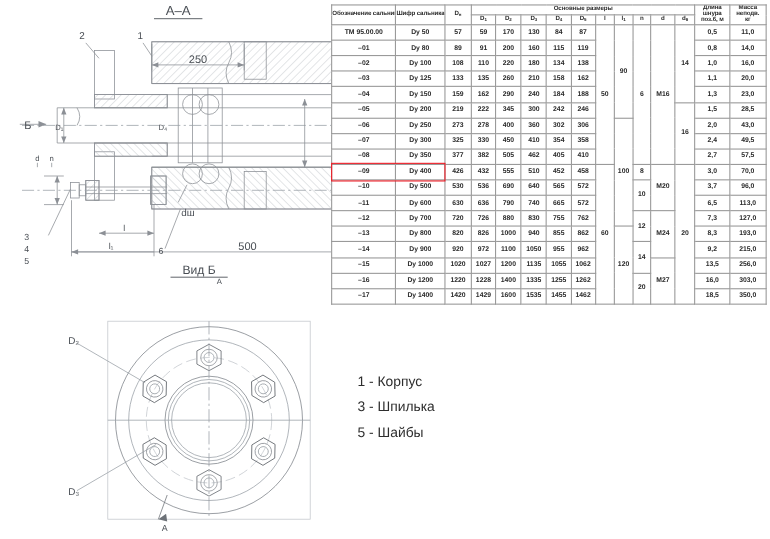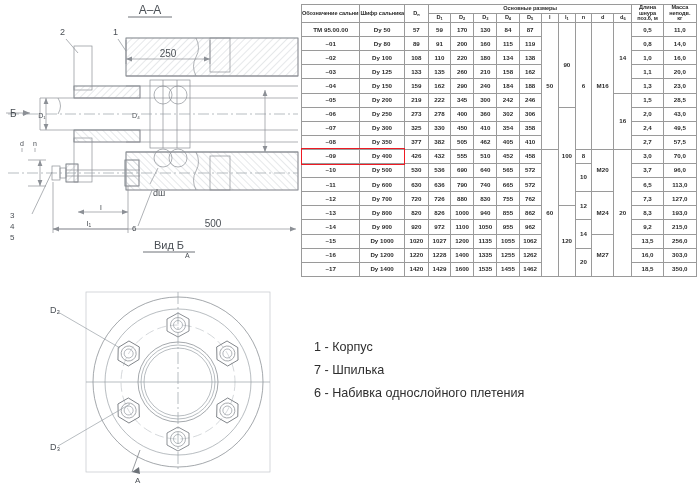--- a/index.html
+++ b/index.html
@@ -20,20 +20,21 @@
     background: #ffffff;
   }
 
   
   .drawing-pane {
     position: absolute;
     left: 0;
     top: 0;
     width: 300px;
     height: 348px;
+    padding-left: 12px;
   }
   .dwg-svg { display: block; }
 
   
   .table-pane {
     position: absolute;
     left: 301px;
     top: 4px;
     width: 396px;
   }
@@ -84,20 +85,21 @@
     left: 314px;
     top: 336px;
     width: 380px;
   }
   .legend-row {
     font-size: 12.6px;
     color: #2e2e2e;
     line-height: 1.82;
     font-family: "Liberation Sans", sans-serif;
     white-space: nowrap;
+    margin-left: 11px;
   }
 </style>
 </head>
 <body>
 
 <div id="root">
 
   <div class="drawing-pane">
     <svg class="dwg-svg" width="300" height="490" viewBox="0 0 300 490">
       <defs>
@@ -600,17 +602,17 @@
           </tr>
         </tbody>
     </table>
     <div id="hl-overlay">
         <div class="hl-box" style="border-color: rgb(238, 27, 36); left: -0.5px; top: 144.453px; width: 102.75px; height: 14.0938px;"></div>
       </div>
   </div>
 
   <div class="legend">
     <div class="legend-row">1 - Корпус</div>
-    <div class="legend-row">7 - Шпилька</div>
-    <div class="legend-row">6 - Набивка однослойного плетения</div>
+    <div class="legend-row">3 - Шпилька</div>
+    <div class="legend-row">5 - Шайбы</div>
   </div>
 
 </div>
 
 </body></html>

